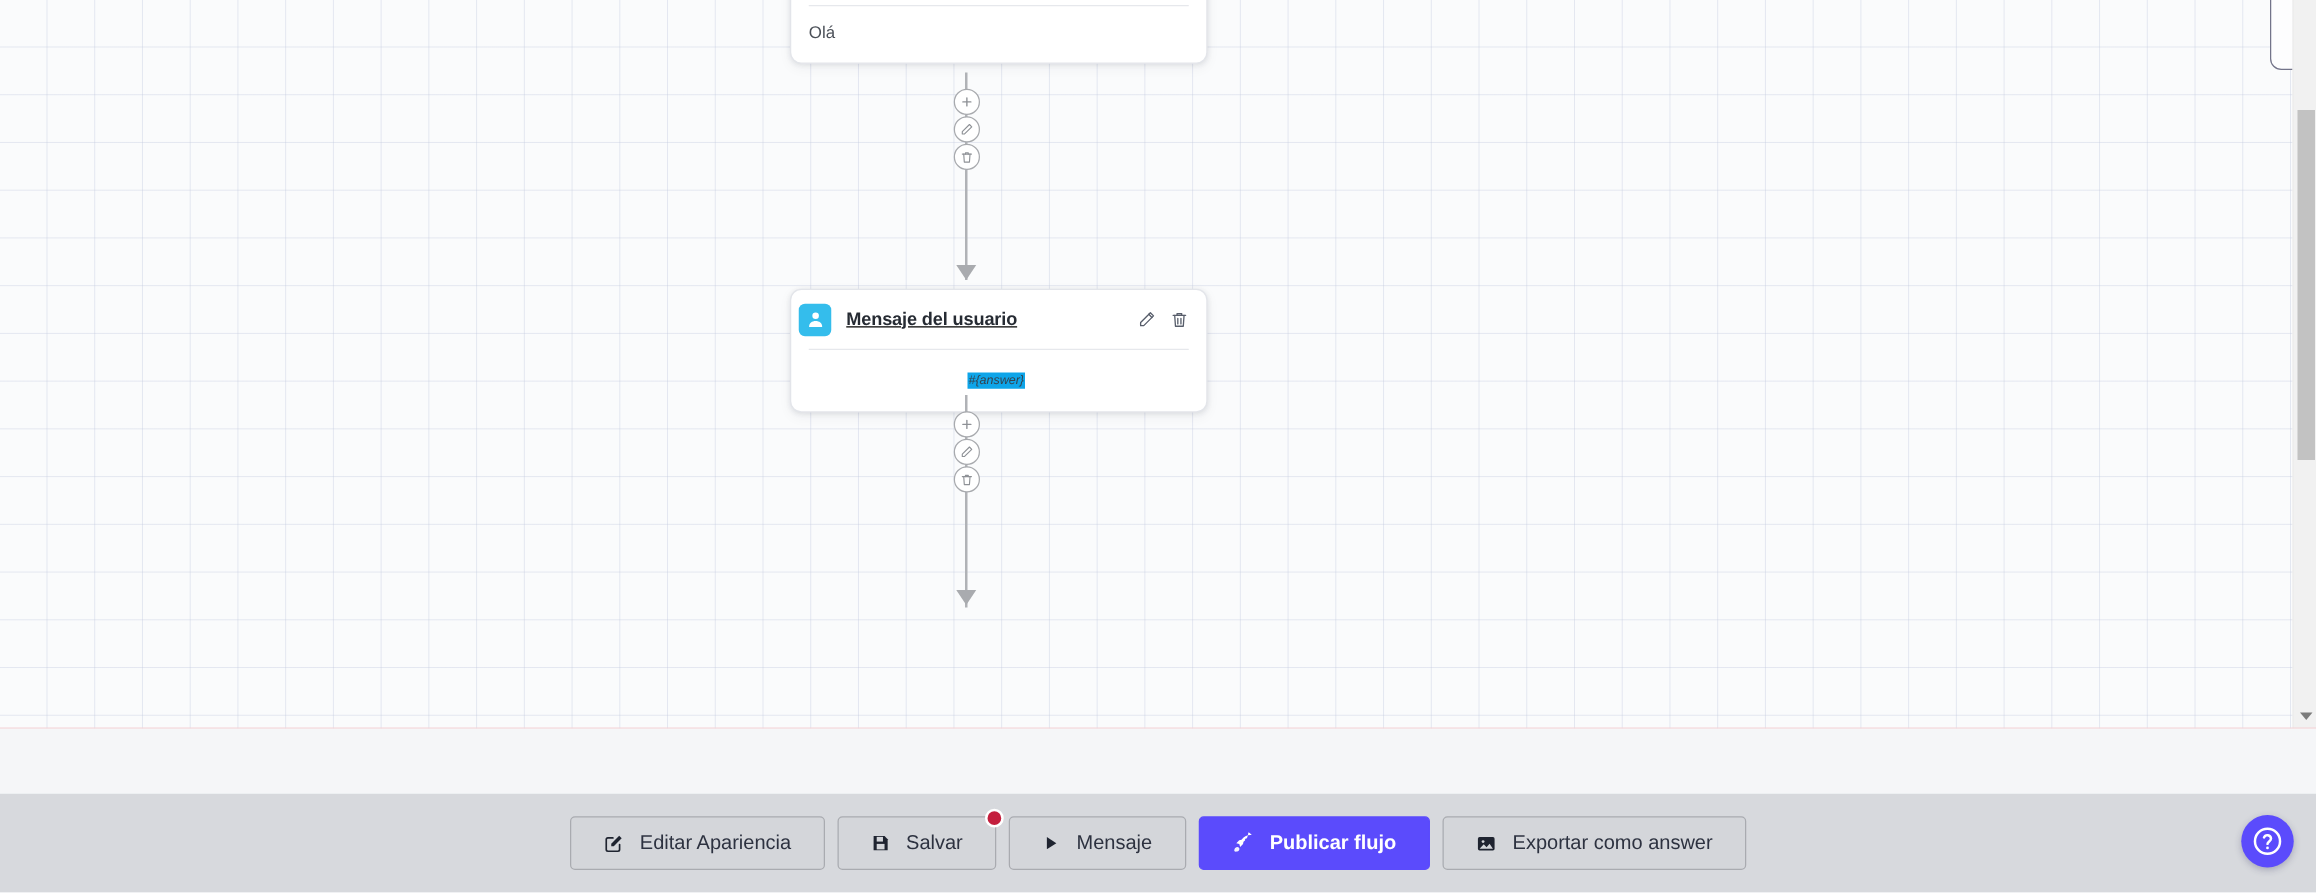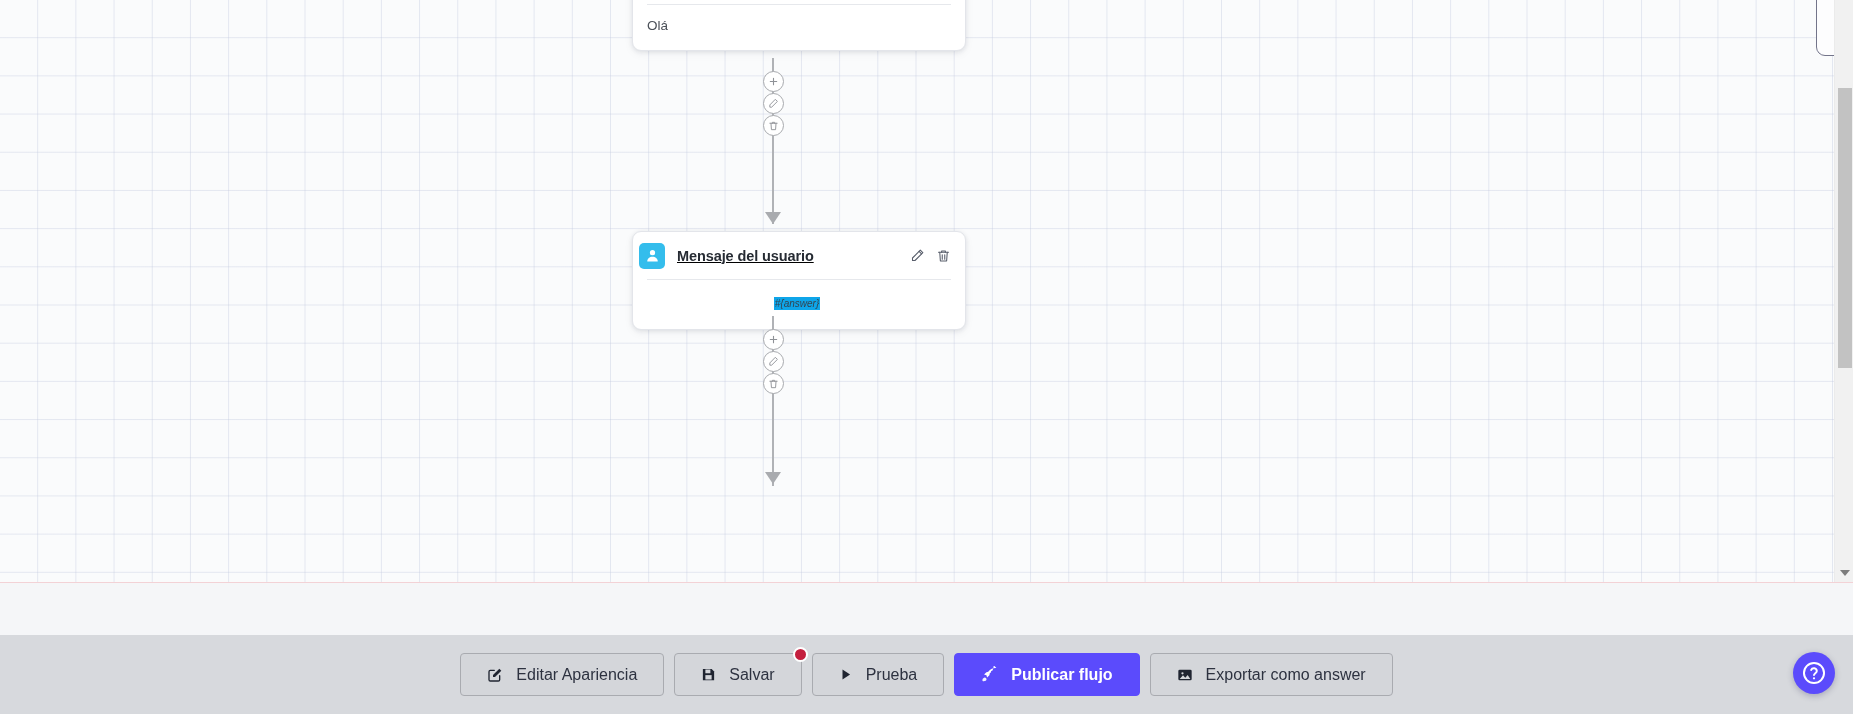--- a/index.html
+++ b/index.html
@@ -412,21 +412,21 @@
       <span class="dot-badge"></span>
     </div>
 
     <div class="tb-wrap">
       <div class="tb-btn">
         <span class="ic">
           <svg width="14" height="15" viewBox="0 0 24 24" fill="#1f2430">
             <path d="M6 3.5l13 8.5-13 8.5z"></path>
           </svg>
         </span>
-        <span>Prueba</span>
+        <span>Mensaje</span>
       </div>
     </div>
 
     <div class="tb-wrap">
       <div class="tb-btn primary">
         <span class="ic">
           <svg width="17" height="17" viewBox="0 0 24 24" fill="#ffffff">
             <path d="M21.5 2.5c-5.2-.4-9 1.6-11.6 5.3l-2.6.5-3.3 3.3 3.4.9.9 3.4 3.3-3.3.5-2.6c3.7-2.6 5.7-6.4 5.4-11.5z" transform="translate(0.3,0.4)"></path>
             <circle cx="15.6" cy="8.2" r="1.5" fill="#5b4bfc"></circle>
             <path d="M3.4 17.2c1.3-1.3 3-1.1 3.9 0 .9 1.1.5 2.9-.6 3.7-1 .7-3.7 1-4.4.4-.6-.6-.2-2.9.5-3.6z" opacity="0.92"></path>

